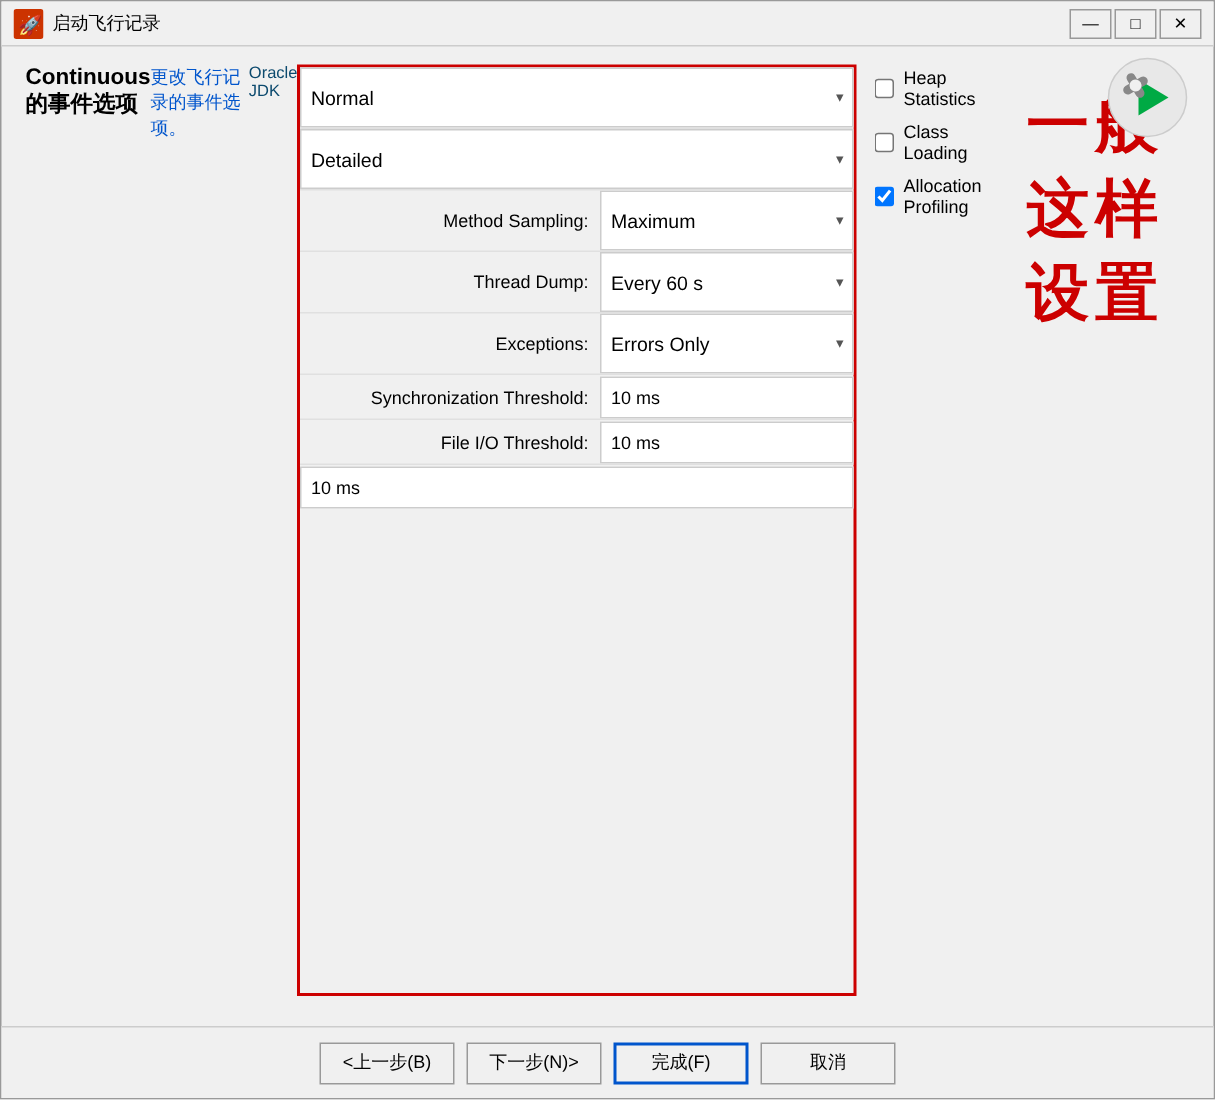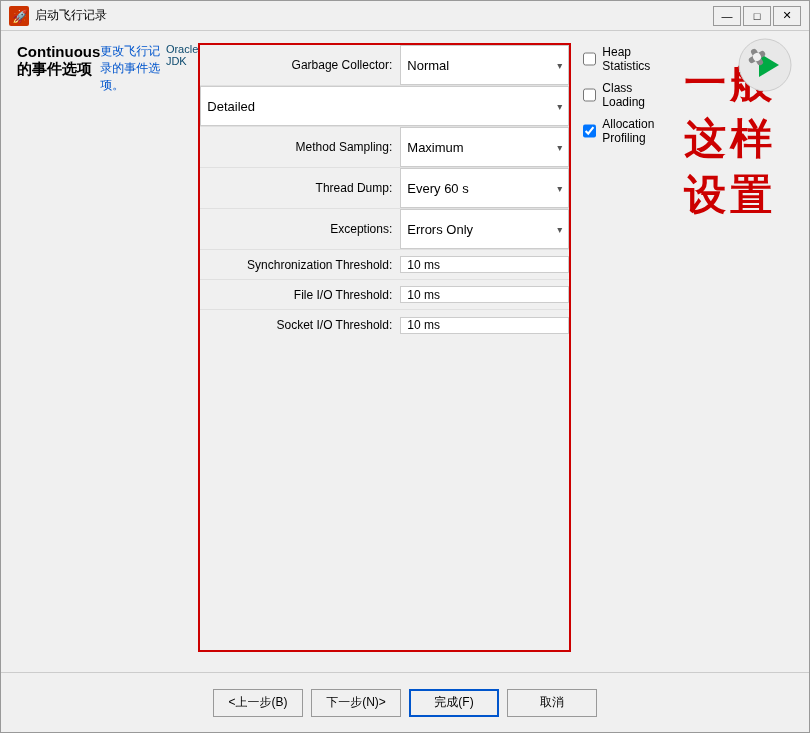--- a/index.html
+++ b/index.html
@@ -116,21 +116,21 @@
       justify-content: space-between;
       padding: 0 6px;
       cursor: pointer;
     }
     .form-control-dropdown .dropdown-arrow {
       font-size: 10px;
       color: #555;
     }
     .form-control-input {
       flex: 1;
-      height: 17px;
+      height: 28px;
       background: white;
       border: 1px solid #ccc;
       padding: 0 6px;
       font-size: 12px;
     }
     .checkboxes-area {
       margin-bottom: 4px;
     }
     .checkbox-row {
       display: flex;
@@ -150,21 +150,21 @@
     }
     .annotation-text {
       color: #cc0000;
       font-size: 42px;
       font-weight: bold;
       text-align: center;
       margin: 12px 0;
       letter-spacing: 4px;
     }
     .footer {
-      height: 60px;
+      height: 48px;
       background: #f0f0f0;
       border-top: 1px solid #ccc;
       display: flex;
       align-items: center;
       justify-content: center;
       gap: 8px;
     }
     .footer-btn {
       min-width: 90px;
       height: 28px;
@@ -227,21 +227,20 @@
 
   <div class="content">
     <div class="page-title">Continuous的事件选项</div>
     <div class="page-subtitle">更改飞行记录的事件选项。</div>
 
     <div class="section-label">Oracle JDK</div>
 
     <div class="form-area">
 
       <div class="form-row">
-        <div class="form-label">Garbage Collector:</div>
         <div class="form-control-dropdown">
           <span>Normal</span>
           <span class="dropdown-arrow">▾</span>
         </div>
       </div>
 
       <div class="form-row">
         <div class="form-control-dropdown">
           <span>Detailed</span>
           <span class="dropdown-arrow">▾</span>
@@ -276,21 +275,20 @@
         <div class="form-label">Synchronization Threshold:</div>
         <input type="text" class="form-control-input" value="10 ms" style="">
       </div>
 
       <div class="form-row">
         <div class="form-label">File I/O Threshold:</div>
         <input type="text" class="form-control-input" value="10 ms" style="">
       </div>
 
       <div class="form-row">
-        <div class="form-label">Socket I/O Threshold:</div>
         <input type="text" class="form-control-input" value="10 ms" style="">
       </div>
     </div>
 
     <div class="checkboxes-area">
       <div class="checkbox-row">
         <input type="checkbox" style="">
         <span class="checkbox-label">Heap Statistics</span>
       </div>
       <div class="checkbox-row">

